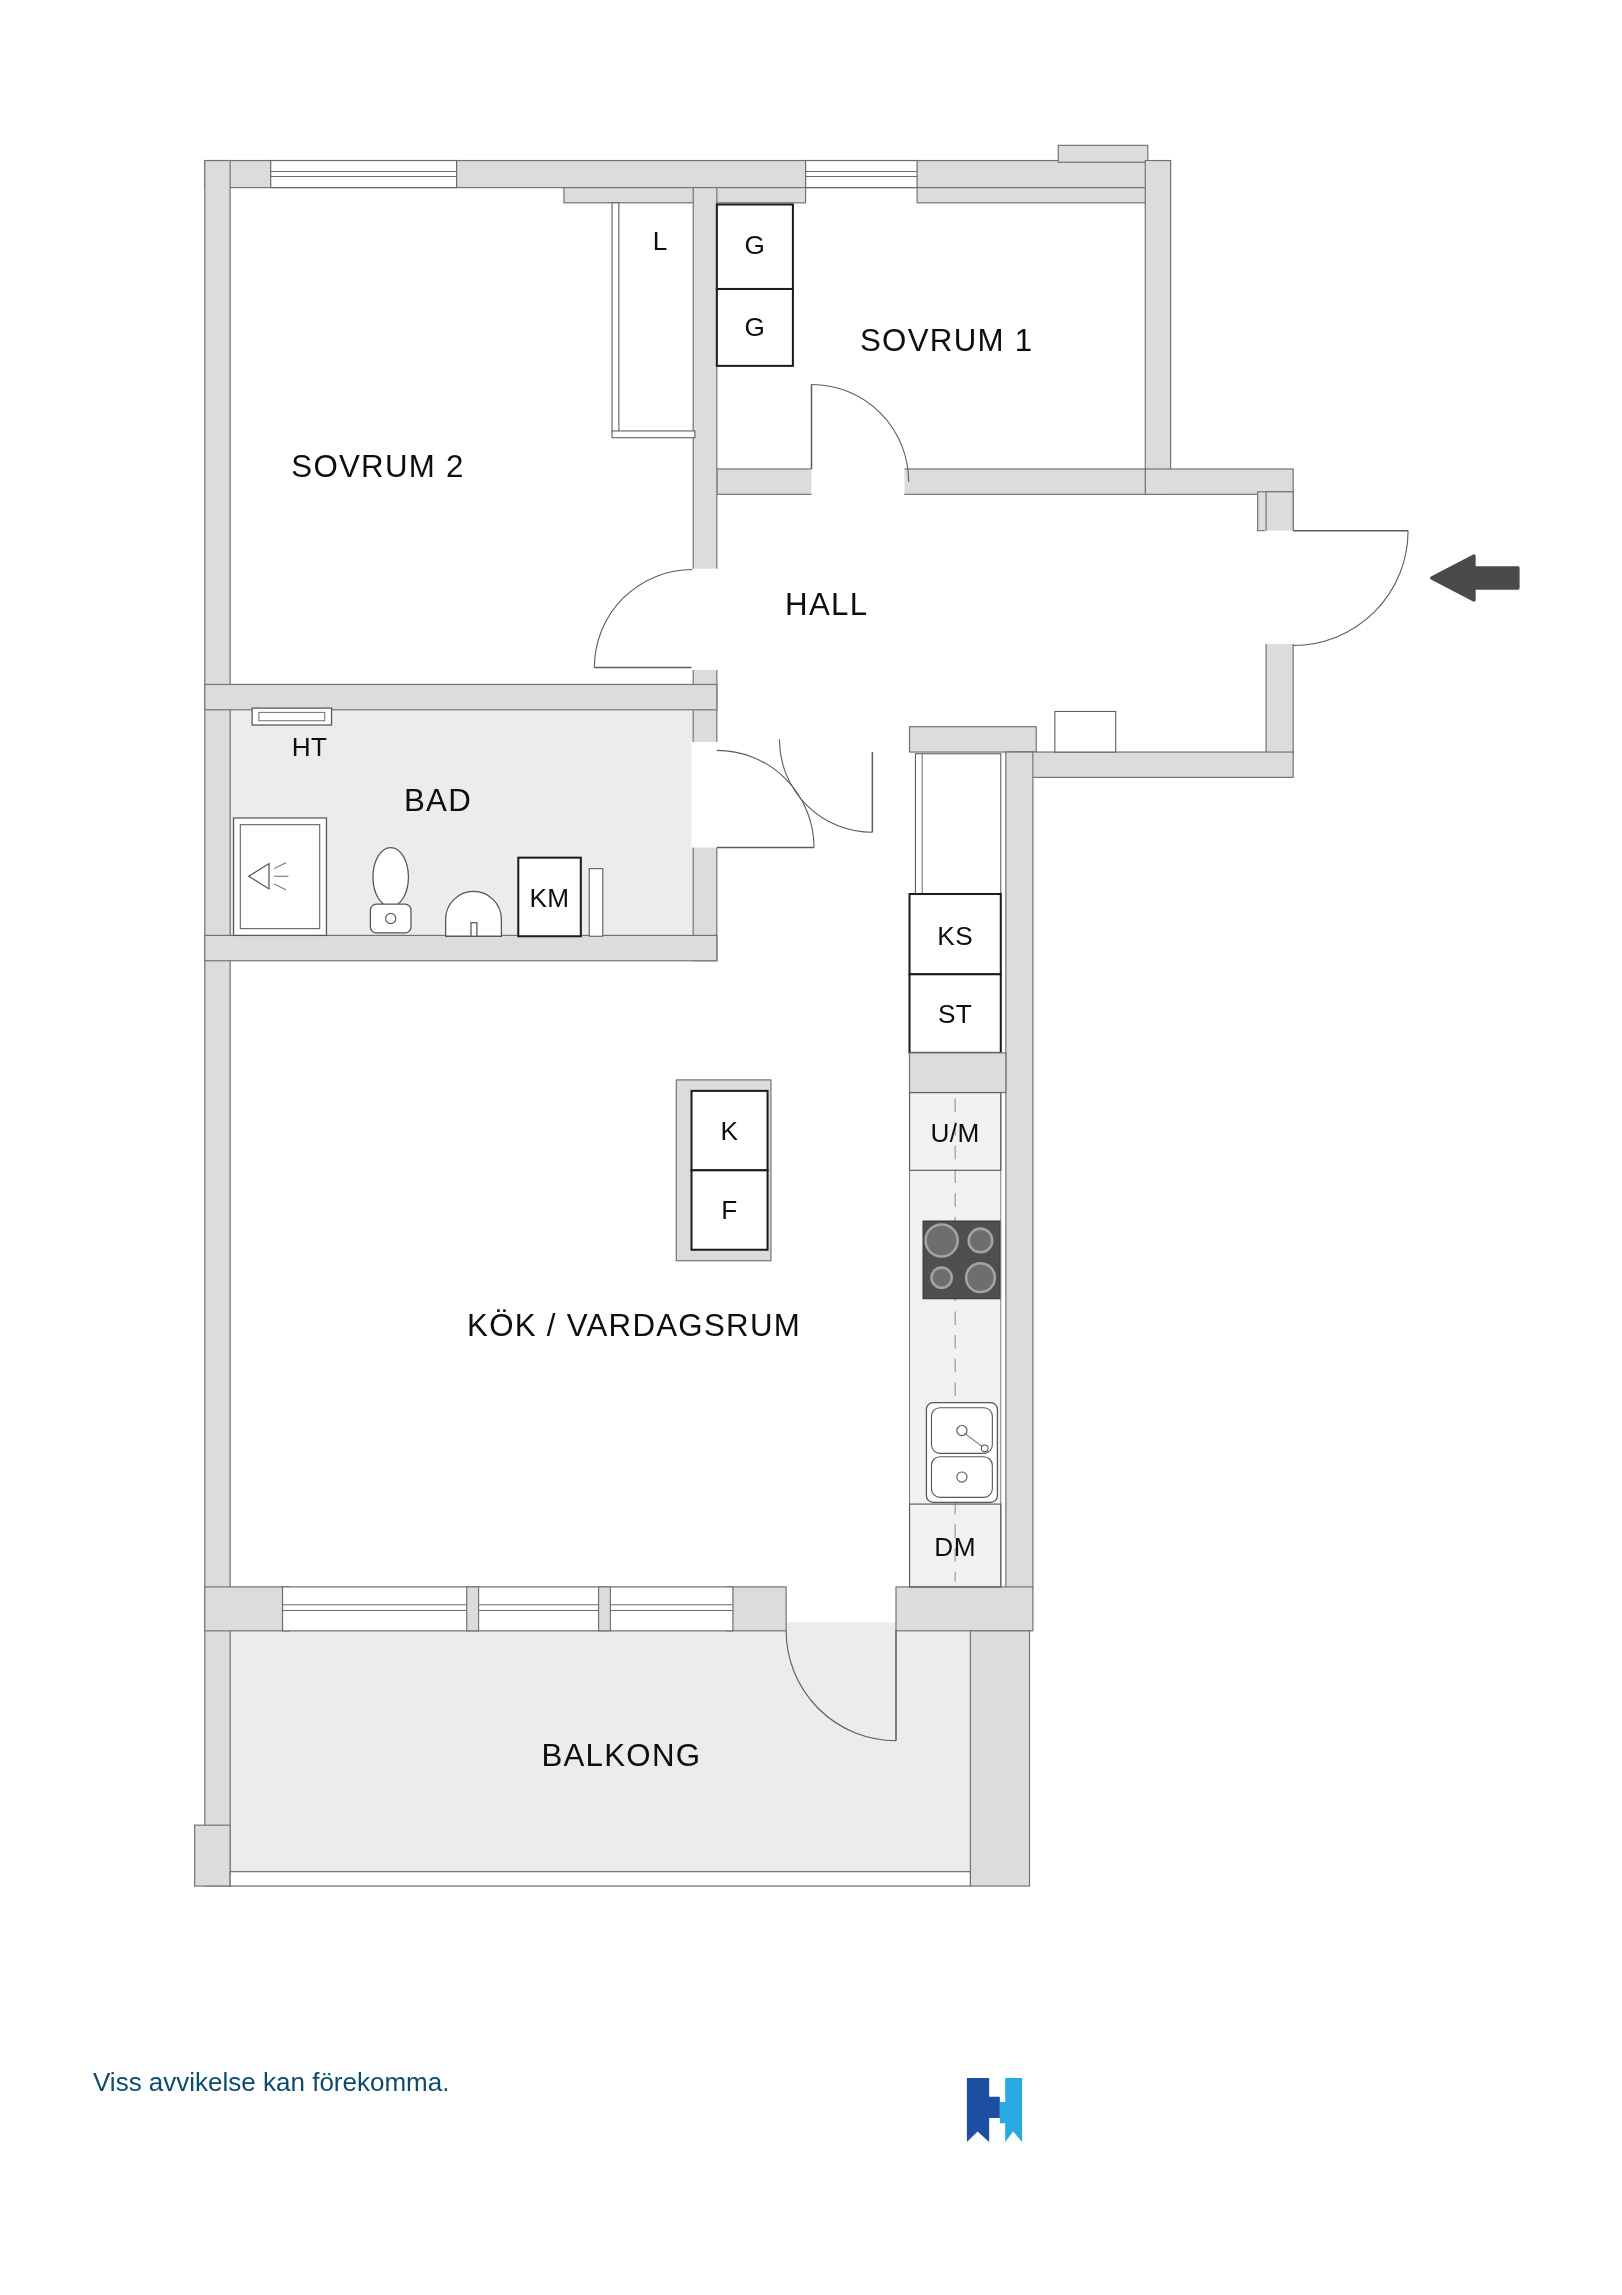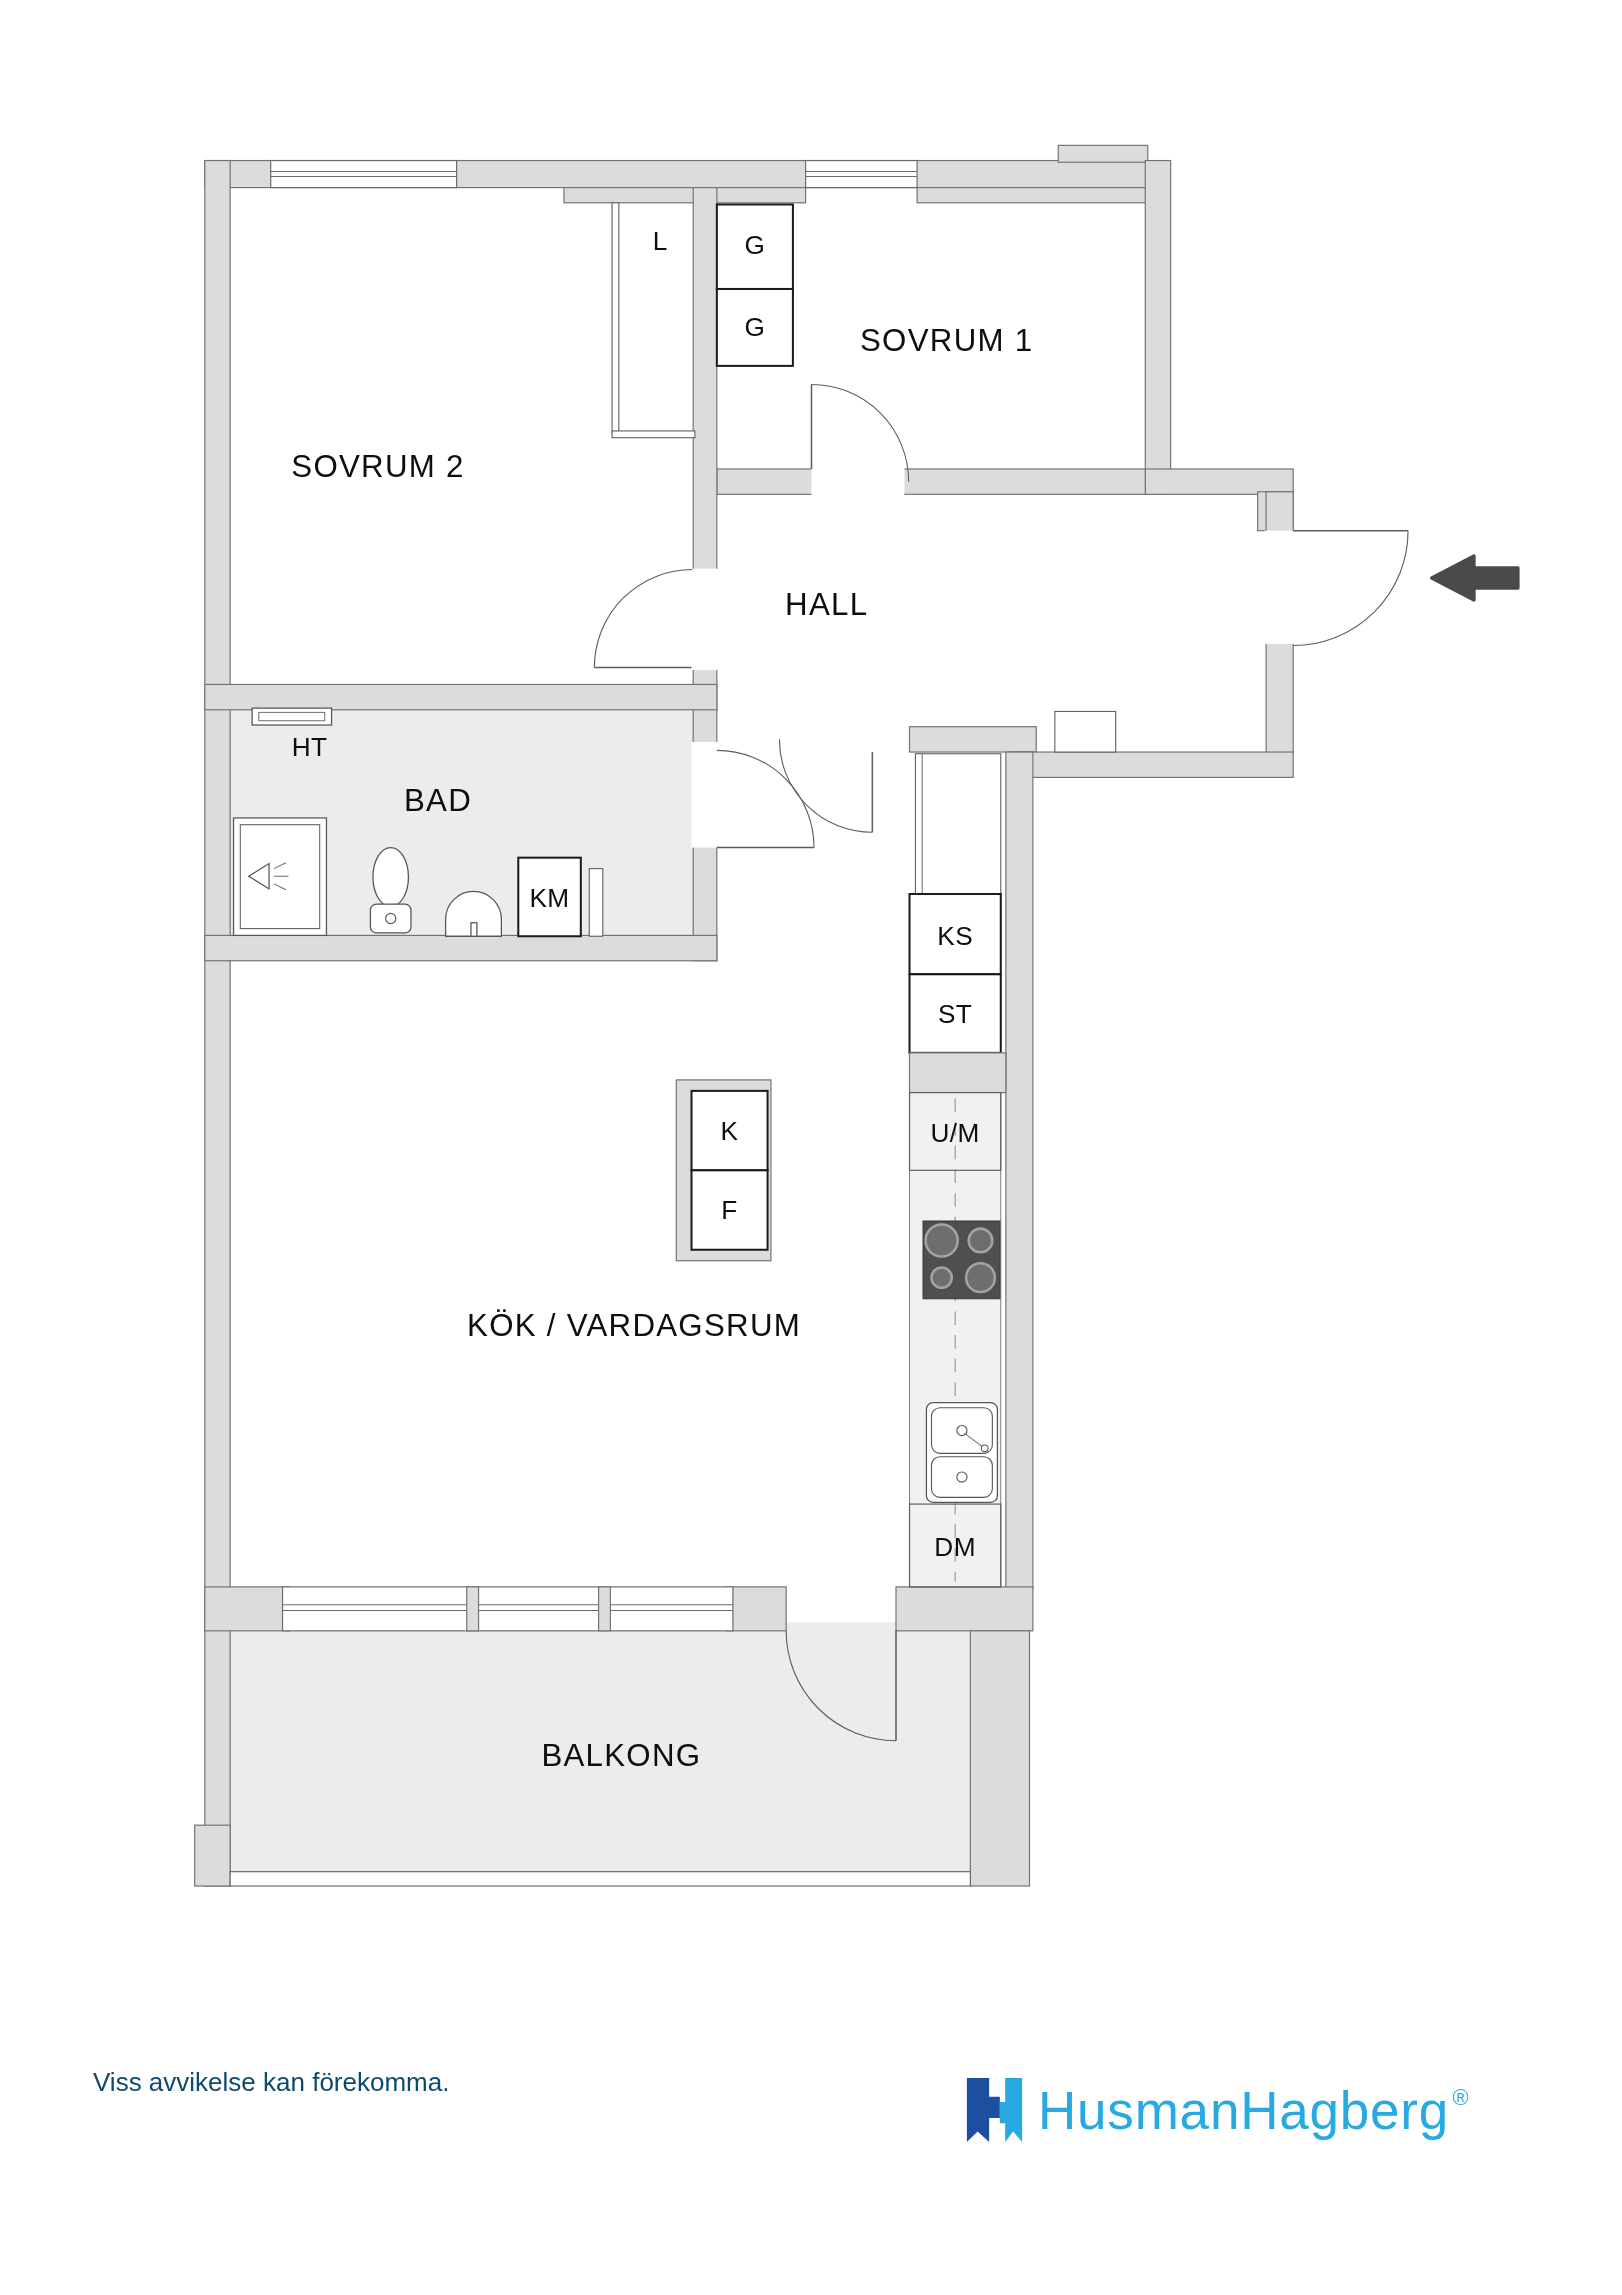--- a/index.html
+++ b/index.html
@@ -207,20 +207,17 @@
 <div class="disclaimer">
   <div>Viss avvikelse kan förekomma.</div>
 </div>
 
 
 <div class="logo">
   <svg width="57" height="66" viewBox="0 0 64 74">
     <path d="M1,1 H26 V22 H38 V46 H26 V73 L13,61 L1,73 Z" fill="#1c4f9f"></path>
     <path d="M44,1 H63 V73 L53,61 L44,73 V52 H38 V28 H44 Z" fill="#29a9e1"></path>
   </svg>
-  <div class="brand">
-    <span>HusmanHagberg</span><span class="regmark">®</span>
-  </div>
 </div>
 
 
 
 
 
 </body></html>

